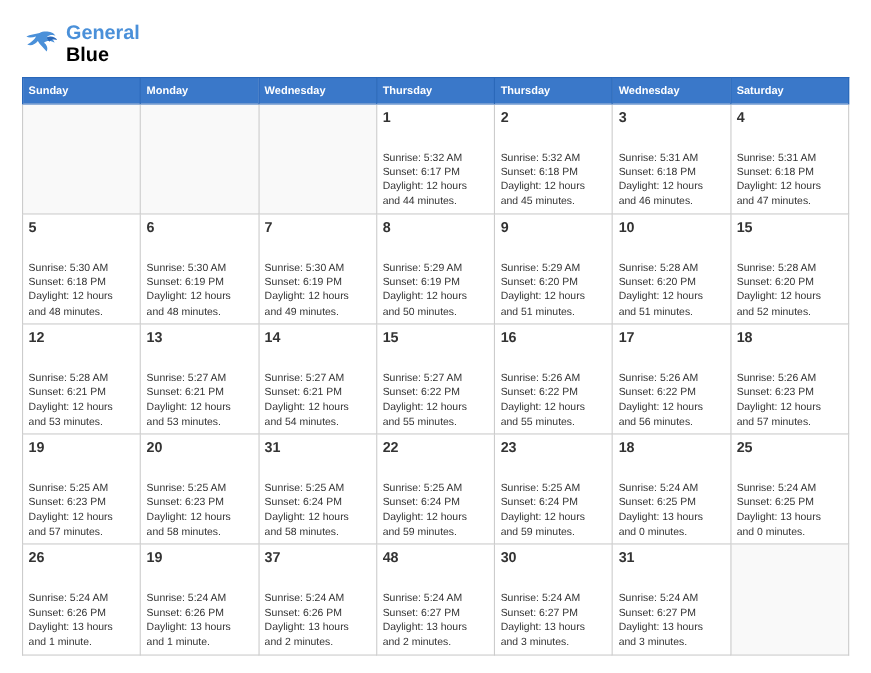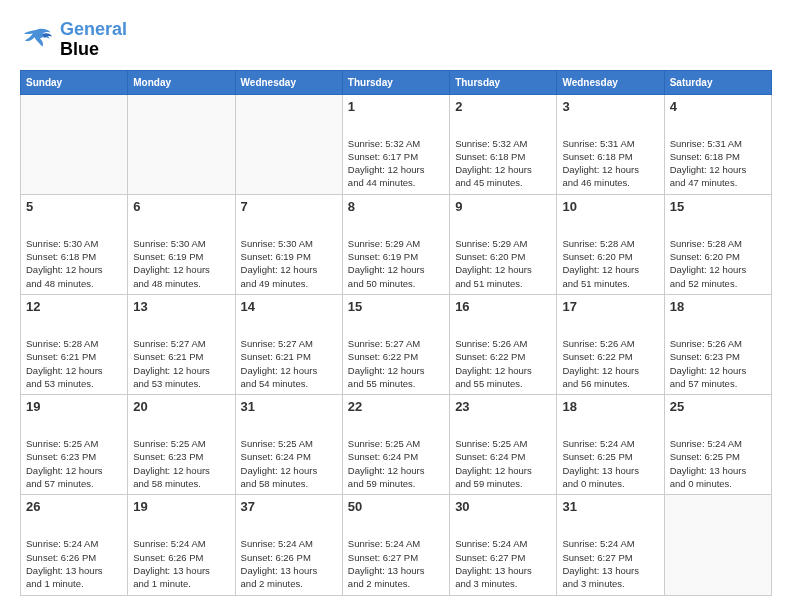--- a/index.html
+++ b/index.html
@@ -229,21 +229,21 @@
         </td>
         <td>
           <div class="day-num">19</div>
           <div class="cell-text">Sunrise: 5:24 AM<br>Sunset: 6:26 PM<br>Daylight: 13 hours<br>and 1 minute.</div>
         </td>
         <td>
           <div class="day-num">37</div>
           <div class="cell-text">Sunrise: 5:24 AM<br>Sunset: 6:26 PM<br>Daylight: 13 hours<br>and 2 minutes.</div>
         </td>
         <td>
-          <div class="day-num">50</div>
+          <div class="day-num">48</div>
           <div class="cell-text">Sunrise: 5:24 AM<br>Sunset: 6:27 PM<br>Daylight: 13 hours<br>and 2 minutes.</div>
         </td>
         <td>
           <div class="day-num">30</div>
           <div class="cell-text">Sunrise: 5:24 AM<br>Sunset: 6:27 PM<br>Daylight: 13 hours<br>and 3 minutes.</div>
         </td>
         <td>
           <div class="day-num">31</div>
           <div class="cell-text">Sunrise: 5:24 AM<br>Sunset: 6:27 PM<br>Daylight: 13 hours<br>and 3 minutes.</div>
         </td>

